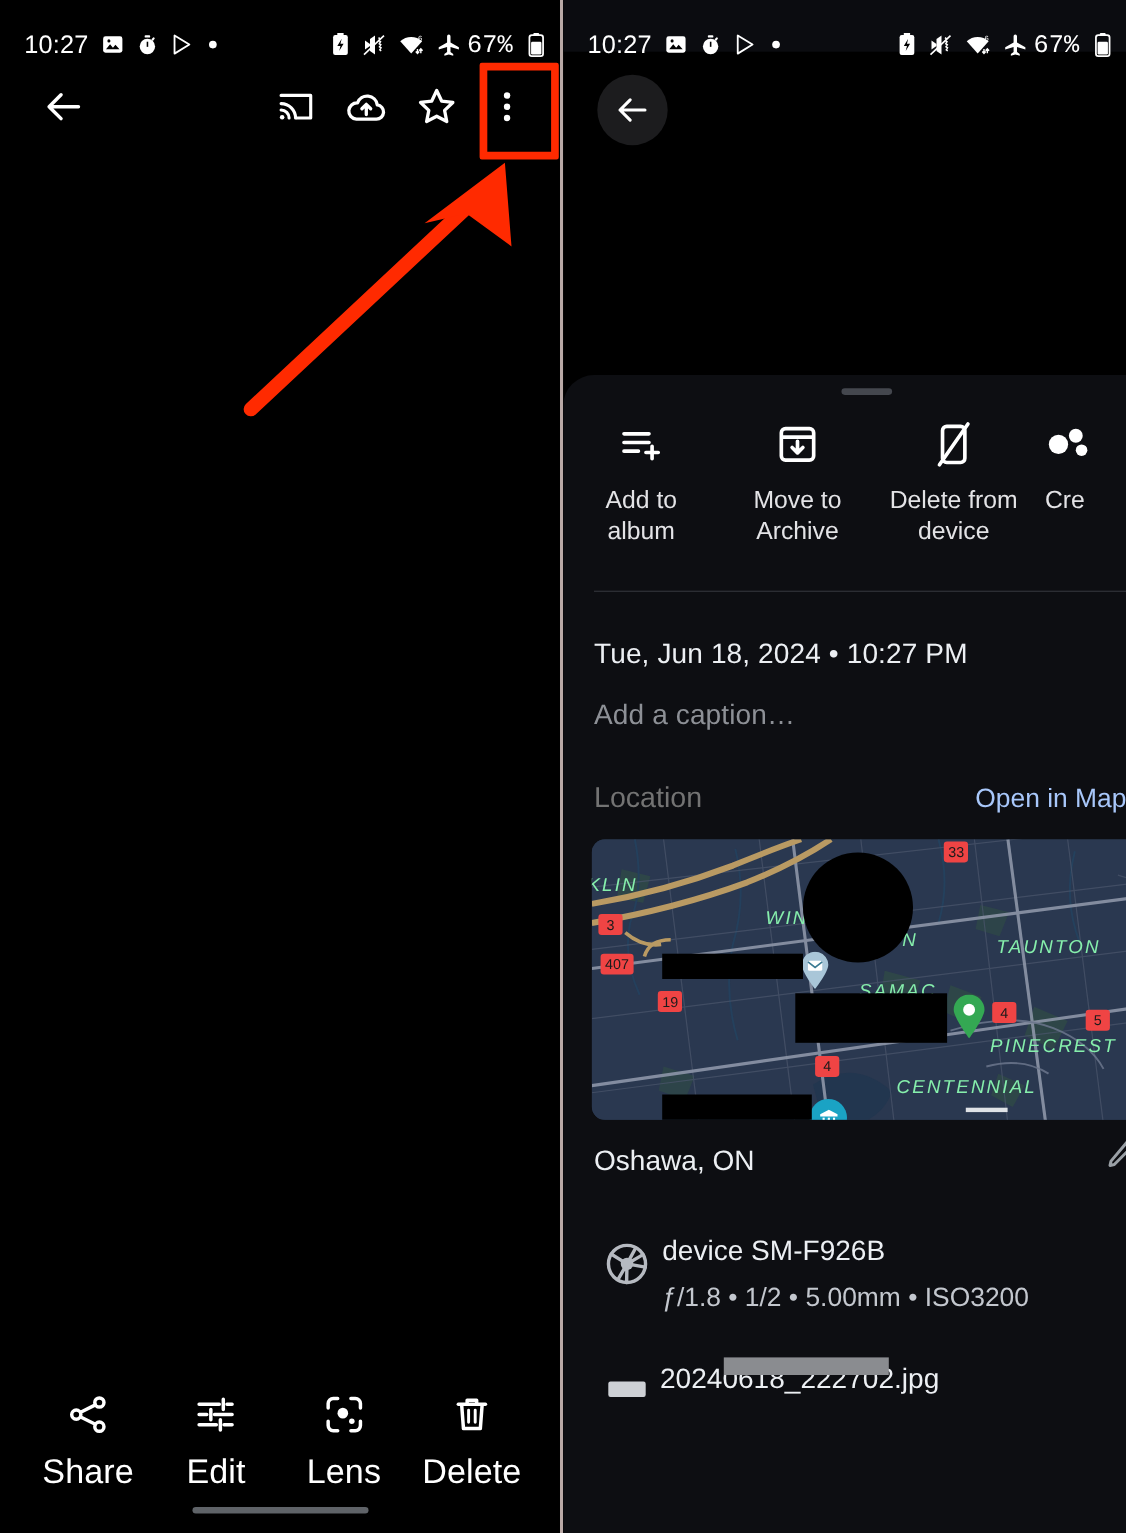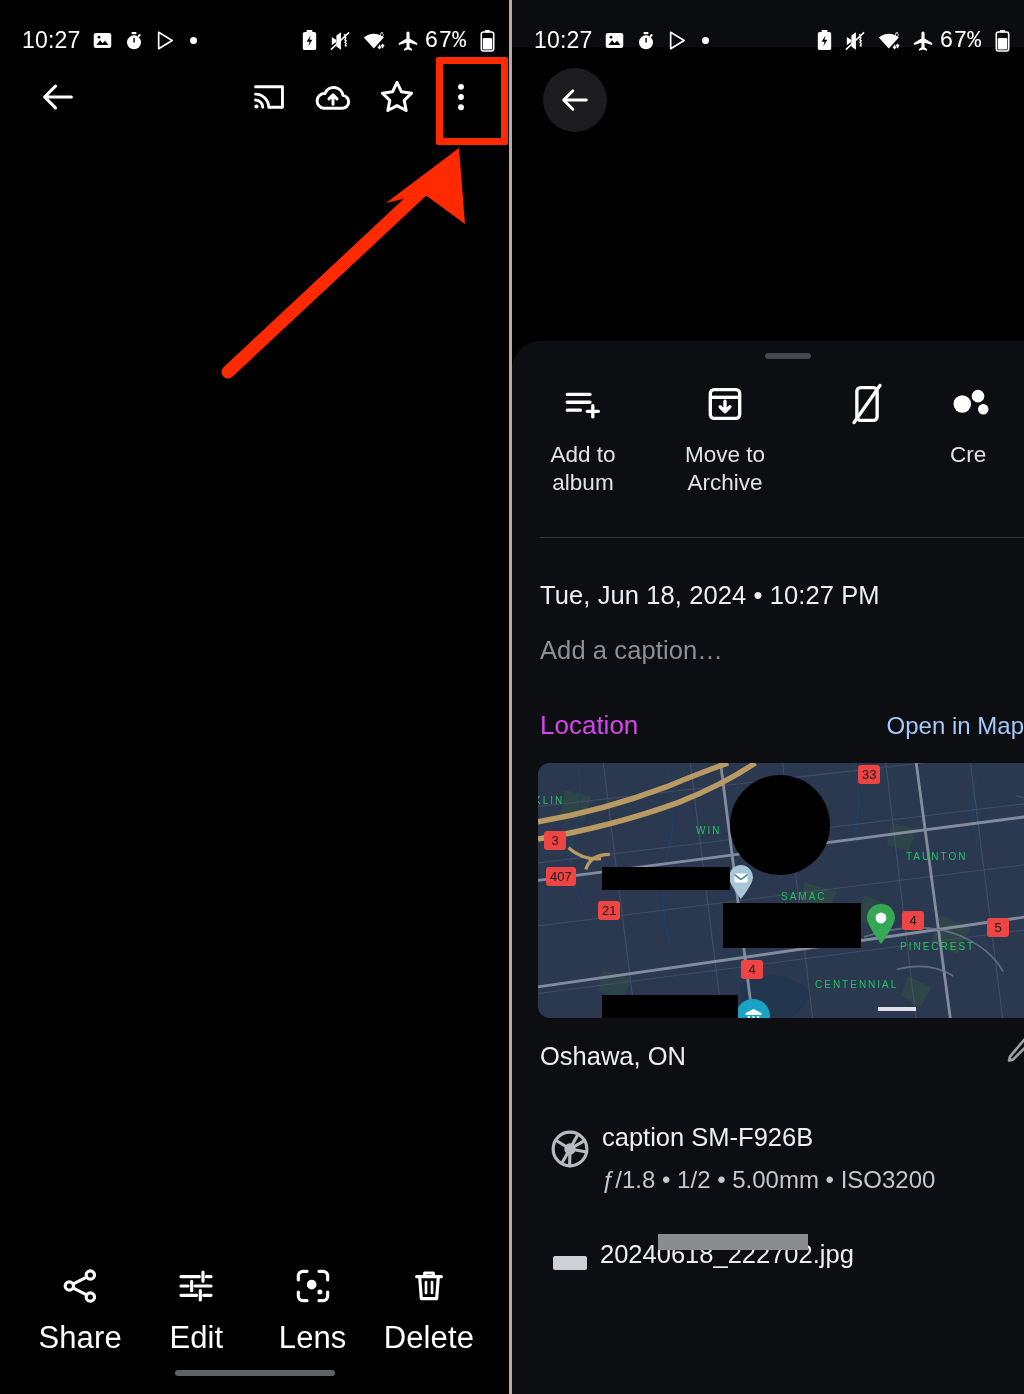--- a/index.html
+++ b/index.html
@@ -82,36 +82,36 @@
   .action.partial .action-label { white-space: nowrap; }
 
   .hr { height: 1px; background: #34363c; margin: 40px 28px 0; }
 
   .datetime { color: #eceff3; font-size: 25.5px; padding: 43px 28px 0; letter-spacing: .1px; }
   .caption { color: #8d9096; font-size: 25.5px; padding: 26px 28px 0; letter-spacing: .1px; }
 
   
   .loc-card { position: relative; margin-top: 45px; }
   .loc-head { display: flex; align-items: baseline; justify-content: space-between; padding: 0 28px; }
-  .loc-title { color: #d946ef; font-size: 26px; }
+  .loc-title { color: #737373; font-size: 26px; }
   .loc-link { color: #a8c7fa; font-size: 24px; }
 
   .map {
     position: relative; margin: 22px 26px 0; height: 255px;
     border-radius: 12px; overflow: hidden; background: #27354a;
   }
   .map-svg { position: absolute; inset: 0; }
   .redact { position: absolute; background: #000; }
   .shield {
     position: absolute; background: #ef4444; color: #1b1b1b;
     font-size: 13px; line-height: 19px; text-align: center;
     border-radius: 3px; padding: 0 4px; min-width: 22px;
     font-family: "Liberation Sans", sans-serif;
   }
-  .maplbl { position: absolute; color: #22c55e; font-size: 10px; letter-spacing: 2px; }
+  .maplbl { position: absolute; color: #86efac; font-size: 17px; letter-spacing: 2px; font-style: italic; }
   .pin-green { position: absolute; }
   .poi { position: absolute; width: 34px; height: 34px; border-radius: 50%; background: #1aa3c4;
          display: flex; align-items: center; justify-content: center; }
   .poi-pin { position: absolute; }
 
   .loc-foot { position: relative; padding: 24px 28px 0; }
   .loc-place { color: #eceff3; font-size: 25.5px; }
   .loc-coords { color: #dadce0; font-size: 23px; margin-top: 14px; letter-spacing: .2px; }
   .loc-coords span { display: inline-block; }
   .edit-pencil { position: absolute; right: 24px; bottom: 2px; }
@@ -380,20 +380,22 @@
           <span class="action-label">Move to
 Archive</span>
         </div>
         <div class="action">
           <span class="action-ico">
             <svg width="42" height="42" viewBox="0 0 24 24">
                 <rect x="6.2" y="2.6" width="11.6" height="18.8" rx="2.2" fill="none" stroke="#fff" stroke-width="1.9"></rect>
                 <line x1="4.6" y1="22.6" x2="19.4" y2="1.4" stroke="#fff" stroke-width="1.9" stroke-linecap="round"></line>
               </svg>
           </span>
+          <span class="action-label">Delete from
+device</span>
         </div>
         <div class="action partial">
           <span class="action-ico">
             <svg width="42" height="42" viewBox="0 0 24 24">
                 <circle cx="7" cy="12" r="5" fill="#fff"></circle>
                 <circle cx="16" cy="7.5" r="3.6" fill="#fff"></circle>
                 <circle cx="19" cy="15" r="3" fill="#fff"></circle>
               </svg>
           </span>
           <span class="action-label">Cre</span>
@@ -468,21 +470,21 @@
           <span class="maplbl" style="left:-4px; top:32px;">KLIN</span>
           <span class="maplbl" style="left:158px; top:62px;">WIN</span>
           <span class="maplbl" style="left:267px; top:82px;">ON</span>
           <span class="maplbl" style="left:368px; top:88px;">TAUNTON</span>
           <span class="maplbl" style="left:243px; top:128px;">SAMAC</span>
           <span class="maplbl" style="left:362px; top:178px;">PINECREST</span>
           <span class="maplbl" style="left:277px; top:216px;">CENTENNIAL</span>
 
           <span class="shield" style="left:6px; top:68px;">3</span>
           <span class="shield" style="left:8px; top:104px;">407</span>
-          <span class="shield" style="left:60px; top:138px;">21</span>
+          <span class="shield" style="left:60px; top:138px;">19</span>
           <span class="shield" style="left:320px; top:2px;">33</span>
           <span class="shield" style="left:253px; top:25px;">16</span>
           <span class="shield" style="left:364px; top:148px;">4</span>
           <span class="shield" style="left:203px; top:197px;">4</span>
           <span class="shield" style="left:449px; top:155px;">5</span>
 
           <span class="poi-pin" style="left:190px; top:102px;">
             <svg width="26" height="34" viewBox="0 0 26 34">
                 <path d="M13 34C13 34 25 19 25 12A12 12 0 003 5.5 12 12 0 001 12c0 7 12 22 12 22z" fill="#a9c6d8"></path>
                 <rect x="6.5" y="8.5" width="13" height="9" rx="1.4" fill="#fff"></rect>
@@ -526,21 +528,21 @@
 
       <div class="det-row">
         <span class="det-ico">
           <svg width="44" height="44" viewBox="0 0 24 24">
             <circle cx="12" cy="12" r="9.2" fill="none" stroke="#b6bac1" stroke-width="1.7"></circle>
             <path d="M12 12l7.9-4.6M12 12l-0.2 9.2M12 12l-7.7-4.8M12 12l4.3-7.9M12 12l-4.5 7.8M12 12l9.1 1.6" stroke="#b6bac1" stroke-width="1.7" stroke-linecap="round"></path>
             <circle cx="12" cy="12" r="3.1" fill="#b6bac1"></circle>
           </svg>
         </span>
         <div style="margin-left:2px;">
-          <div class="det-main">caption SM-F926B</div>
+          <div class="det-main">device SM-F926B</div>
           <div class="det-sub">ƒ/1.8  •  1/2  •  5.00mm  •  ISO3200</div>
         </div>
       </div>
 
       <div class="det-row2">
         <span class="det-ico">
           <div class="file-chip"></div>
         </span>
         <div class="det-file">20240618_222702.jpg
           <span class="blur-strip"></span>

